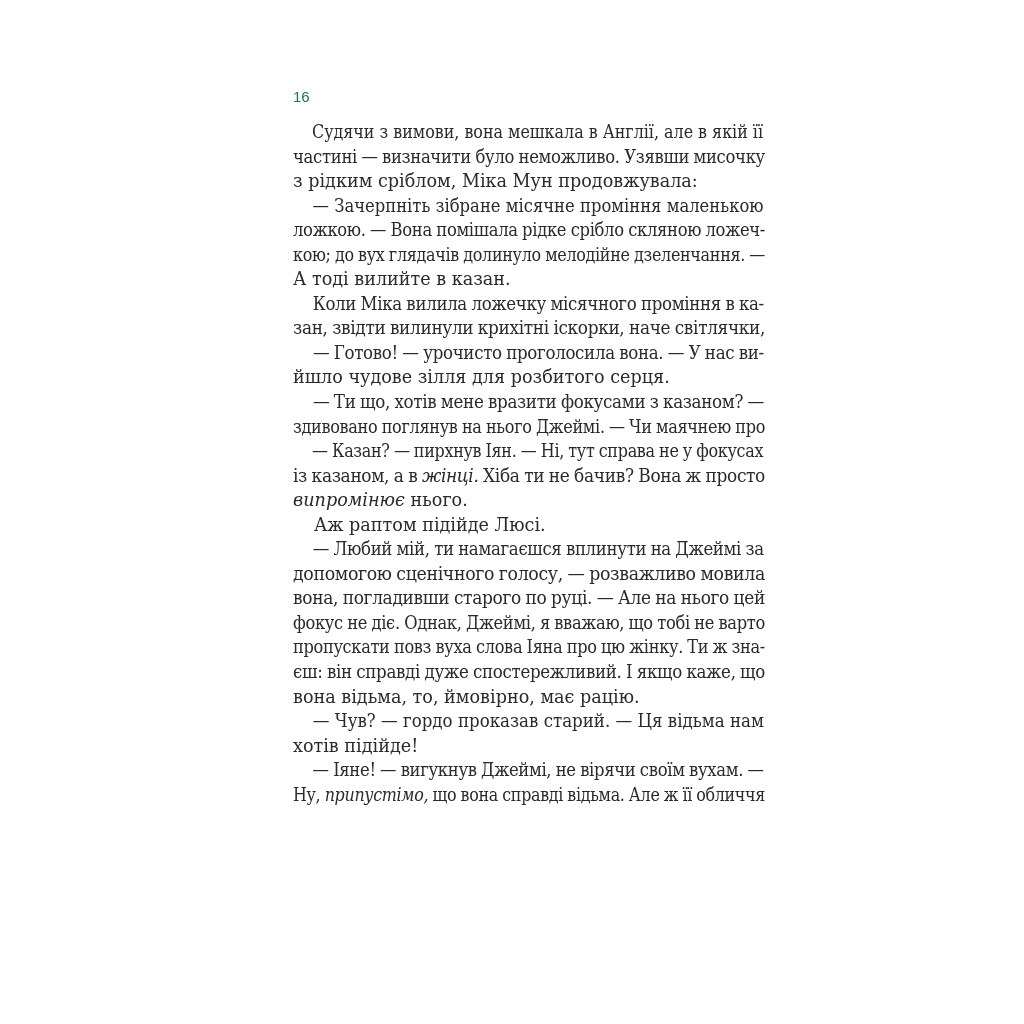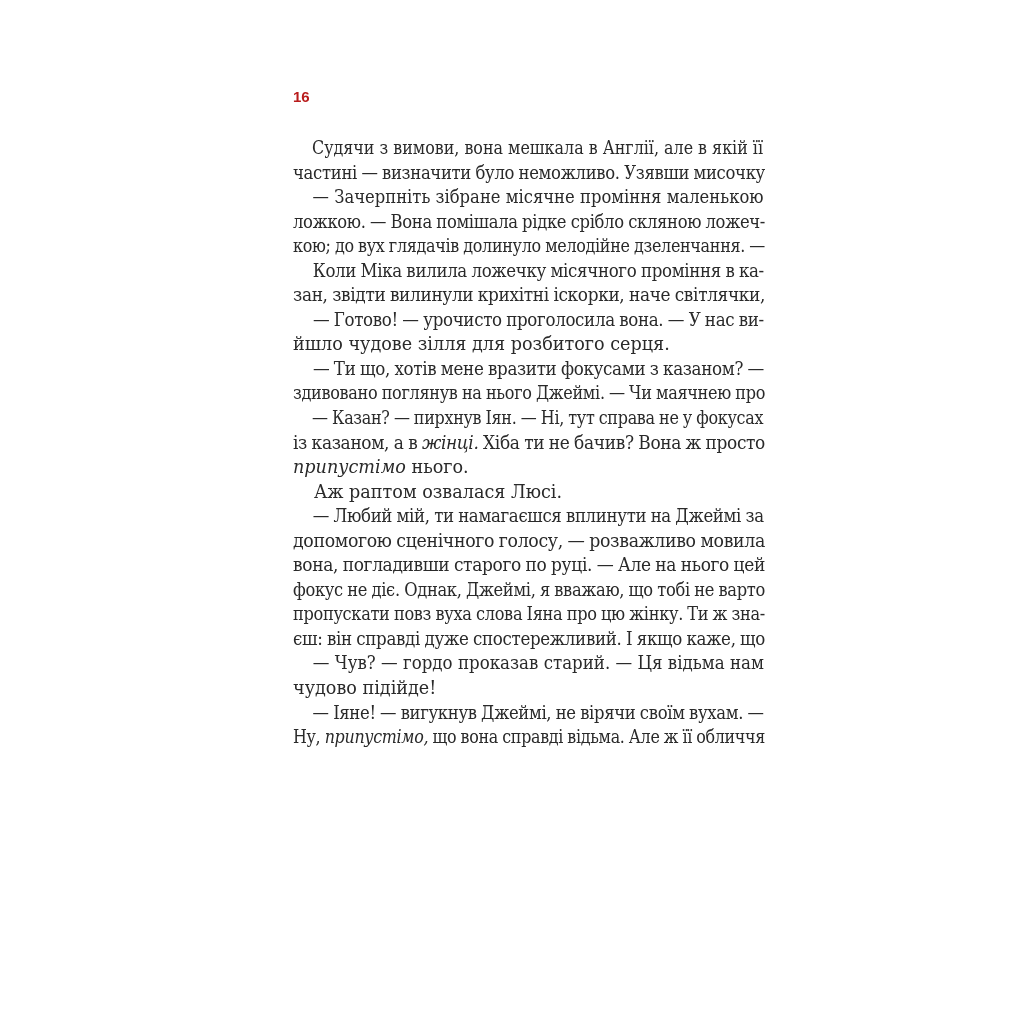--- a/index.html
+++ b/index.html
@@ -19,28 +19,27 @@
     width: 1024px;
     height: 1024px;
     background: #ffffff;
   }
   .page-number {
     position: absolute;
     left: 293px;
     top: 88px;
     font-family: "Liberation Sans", "DejaVu Sans", sans-serif;
     font-size: 15px;
-    color: #b91c1c;
+    color: #0f766e;
     letter-spacing: 0;
-    font-weight: bold;
   }
   .text-block {
     position: absolute;
     left: 293px;
-    top: 136px;
+    top: 120px;
     width: 472px;
     font-family: "DejaVu Serif", "Liberation Serif", serif;
     font-size: 17.6px;
     line-height: 24.55px;
     color: #2a2a2a;
   }
   .line {
     display: block;
     white-space: nowrap;
     text-align: justify;
@@ -64,37 +63,40 @@
 </style>
 </head>
 <body>
 
 <div class="page">
   <div class="page-number">16</div>
 
   <div class="text-block">
     <span class="line indent" style="transform-origin: left center; transform: scaleX(0.9039); width: 522.202px; text-align-last: left;">Судячи з вимови, вона мешкала в Англії, але в якій її</span>
     <span class="line fit" style="transform-origin: left center; transform: scaleX(0.936); width: 504.25px; text-align-last: left;">частині — визначити було неможливо. Узявши мисочку</span>
+    <span class="line last">з рідким сріблом, Міка Мун продовжувала:</span>
     <span class="line indent" style="transform-origin: left center; transform: scaleX(0.9321); width: 506.406px; text-align-last: left;">— Зачерпніть зібране місячне проміння маленькою</span>
     <span class="line fit" style="transform-origin: left center; transform: scaleX(0.9316); width: 506.672px; text-align-last: left;">ложкою. — Вона помішала рідке срібло скляною ложеч-</span>
     <span class="line fit" style="transform-origin: left center; transform: scaleX(0.9085); width: 519.547px; text-align-last: left;">кою; до вух глядачів долинуло мелодійне дзеленчання. —</span>
+    <span class="line last">А тоді вилийте в казан.</span>
     <span class="line indent fit" style="transform-origin: left center; transform: scaleX(0.9453); width: 499.309px; text-align-last: left;">Коли Міка вилила ложечку місячного проміння в ка-</span>
     <span class="line fit" style="transform-origin: left center; transform: scaleX(0.9615); width: 490.875px; text-align-last: left;">зан, звідти вилинули крихітні іскорки, наче світлячки,</span>
     <span class="line indent fit" style="transform-origin: left center; transform: scaleX(0.9473); width: 498.246px; text-align-last: left;">— Готово! — урочисто проголосила вона. — У нас ви-</span>
     <span class="line last">йшло чудове зілля для розбитого серця.</span>
     <span class="line indent fit" style="transform-origin: left center; transform: scaleX(0.9507); width: 496.496px; text-align-last: left;">— Ти що, хотів мене вразити фокусами з казаном? —</span>
     <span class="line fit" style="transform-origin: left center; transform: scaleX(0.9147); width: 516.031px; text-align-last: left;">здивовано поглянув на нього Джеймі. — Чи маячнею про</span>
     <span class="line indent fit" style="transform-origin: left center; transform: scaleX(0.909); width: 519.275px; text-align-last: left;">— Казан? — пирхнув Іян. — Ні, тут справа не у фокусах</span>
     <span class="line fit" style="transform-origin: left center; transform: scaleX(0.9654); width: 488.938px; text-align-last: left;"><span>із казаном, а в </span><em>жінці.</em><span> Хіба ти не бачив? Вона ж просто</span></span>
-    <span class="line last"><em>припустімо</em><span> нього.</span></span>
-    <span class="line indent last">Аж раптом озвалася Люсі.</span>
+    <span class="line last"><em>випромінює</em><span> нього.</span></span>
+    <span class="line indent last">Аж раптом підійде Люсі.</span>
     <span class="line indent fit" style="transform-origin: left center; transform: scaleX(0.9411); width: 501.565px; text-align-last: left;">— Любий мій, ти намагаєшся вплинути на Джеймі за</span>
     <span class="line fit" style="transform-origin: left center; transform: scaleX(0.9864); width: 478.484px; text-align-last: left;">допомогою сценічного голосу, — розважливо мовила</span>
     <span class="line fit" style="transform-origin: left center; transform: scaleX(0.9676); width: 487.781px; text-align-last: left;">вона, погладивши старого по руці. — Але на нього цей</span>
     <span class="line fit" style="transform-origin: left center; transform: scaleX(0.9264); width: 509.484px; text-align-last: left;">фокус не діє. Однак, Джеймі, я вважаю, що тобі не варто</span>
     <span class="line fit" style="transform-origin: left center; transform: scaleX(0.9201); width: 513px; text-align-last: left;">пропускати повз вуха слова Іяна про цю жінку. Ти ж зна-</span>
     <span class="line fit" style="transform-origin: left center; transform: scaleX(0.9479); width: 497.922px; text-align-last: left;">єш: він справді дуже спостережливий. І якщо каже, що</span>
+    <span class="line last">вона відьма, то, ймовірно, має рацію.</span>
     <span class="line indent" style="transform-origin: left center; transform: scaleX(0.9459); width: 499.014px; text-align-last: left;">— Чув? — гордо проказав старий. — Ця відьма нам</span>
-    <span class="line last">чудово підійде!</span>
+    <span class="line last">хотів підійде!</span>
     <span class="line indent fit" style="transform-origin: left center; transform: scaleX(0.9343); width: 505.212px; text-align-last: left;">— Іяне! — вигукнув Джеймі, не вірячи своїм вухам. —</span>
     <span class="line fit" style="transform-origin: left center; transform: scaleX(0.9045); width: 521.812px; text-align-last: left;"><span>Ну, </span><em>припустімо,</em><span> що вона справді відьма. Але ж її обличчя</span></span>
   </div>
 </div>
 
 </body></html>

